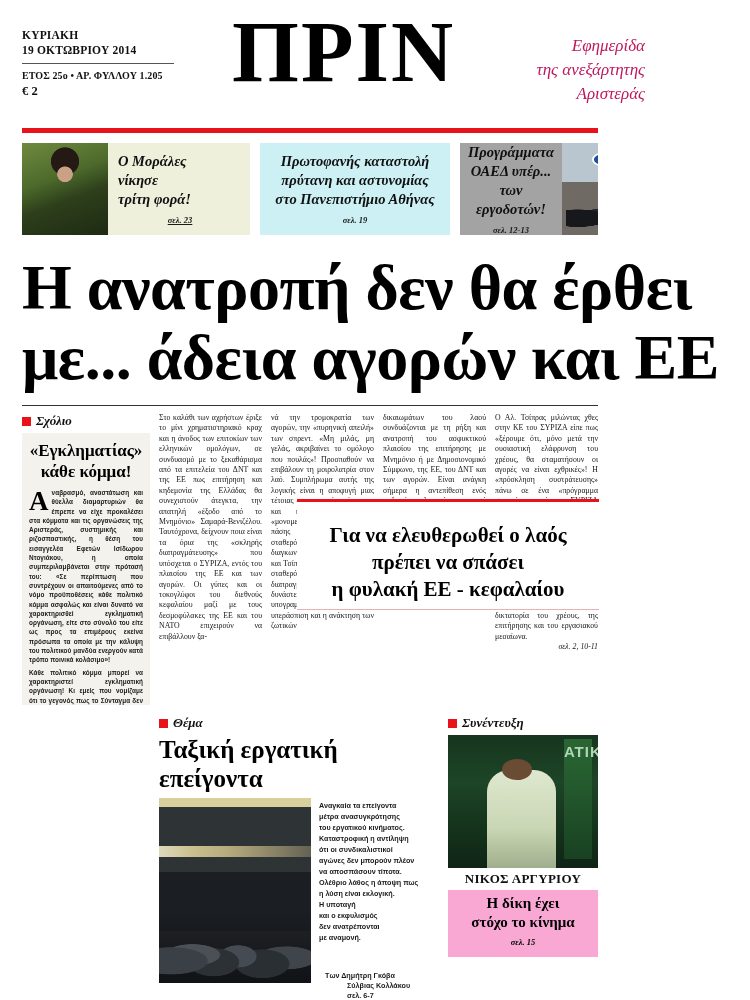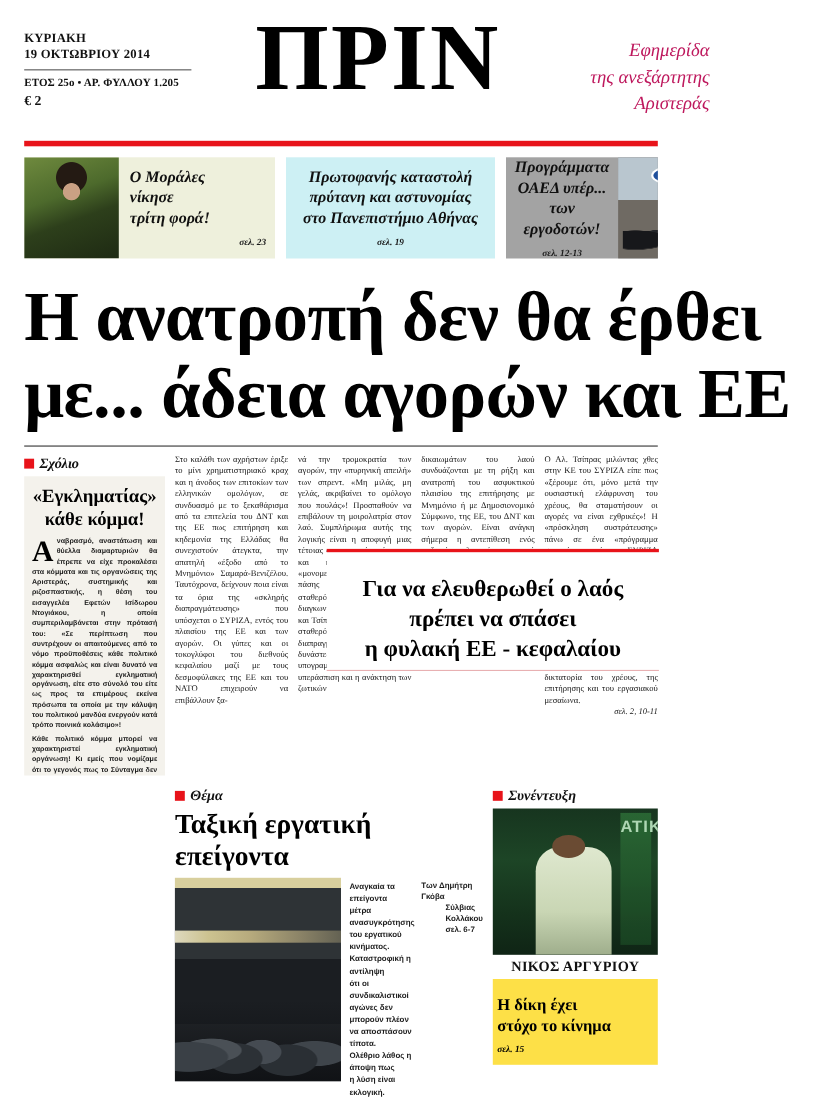--- a/index.html
+++ b/index.html
@@ -173,21 +173,21 @@
   .teaser.t1 .tx { text-align: left; padding-left: 10px; }
   .teaser.t2 .tx { text-align: center; }
   .teaser.t3 .tx { text-align: center; }
   .teaser .pg {
     font-size: 8.5px;
     font-style: italic;
     font-weight: bold;
     margin-top: 2px;
     color: #1a1a1a;
   }
-  .teaser.t1 .pg { text-align: right; }
+  .teaser.t1 .pg { text-align: center; text-decoration: underline; }
   .teaser.t2 .pg, .teaser.t3 .pg { text-align: center; }
 
   
   .headline {
     margin: 18px 22px 0 22px;
     text-align: center;
   }
   .headline div {
     font-family: "Liberation Serif", serif;
     font-weight: bold;
@@ -364,22 +364,23 @@
   }
   .theme-side {
     flex: 0 0 120px;
     font-family: "Liberation Sans", sans-serif;
     font-size: 7.2px;
     line-height: 11px;
     color: #1a1a1a;
     font-weight: bold;
     padding-top: 2px;
     display: flex;
-    flex-direction: row;
+    flex-direction: column;
     justify-content: space-between;
+    gap: 28px;
   }
   .theme-side .kicker p { margin: 0; }
   .theme-byline {
     font-family: "Liberation Sans", sans-serif;
     font-size: 7.2px;
     line-height: 10px;
     font-weight: bold;
     text-align: left;
     padding-left: 6px;
   }
@@ -425,22 +426,23 @@
   }
   .iv-name {
     font-family: "Liberation Serif", serif;
     font-weight: bold;
     font-size: 13px;
     text-align: center;
     padding: 3px 0 3px 0;
     letter-spacing: 0.3px;
   }
   .iv-quote {
-    background: #fde047;
-    padding: 15px 4px 5px 4px;
+    background: #f9a8d4;
+    padding: 4px 4px 5px 4px;
+    text-align: center;
   }
   .iv-quote div {
     font-family: "Liberation Serif", serif;
     font-weight: bold;
     font-size: 15px;
     line-height: 19px;
     color: #000;
   }
   .iv-quote .pg {
     font-size: 8.5px;

